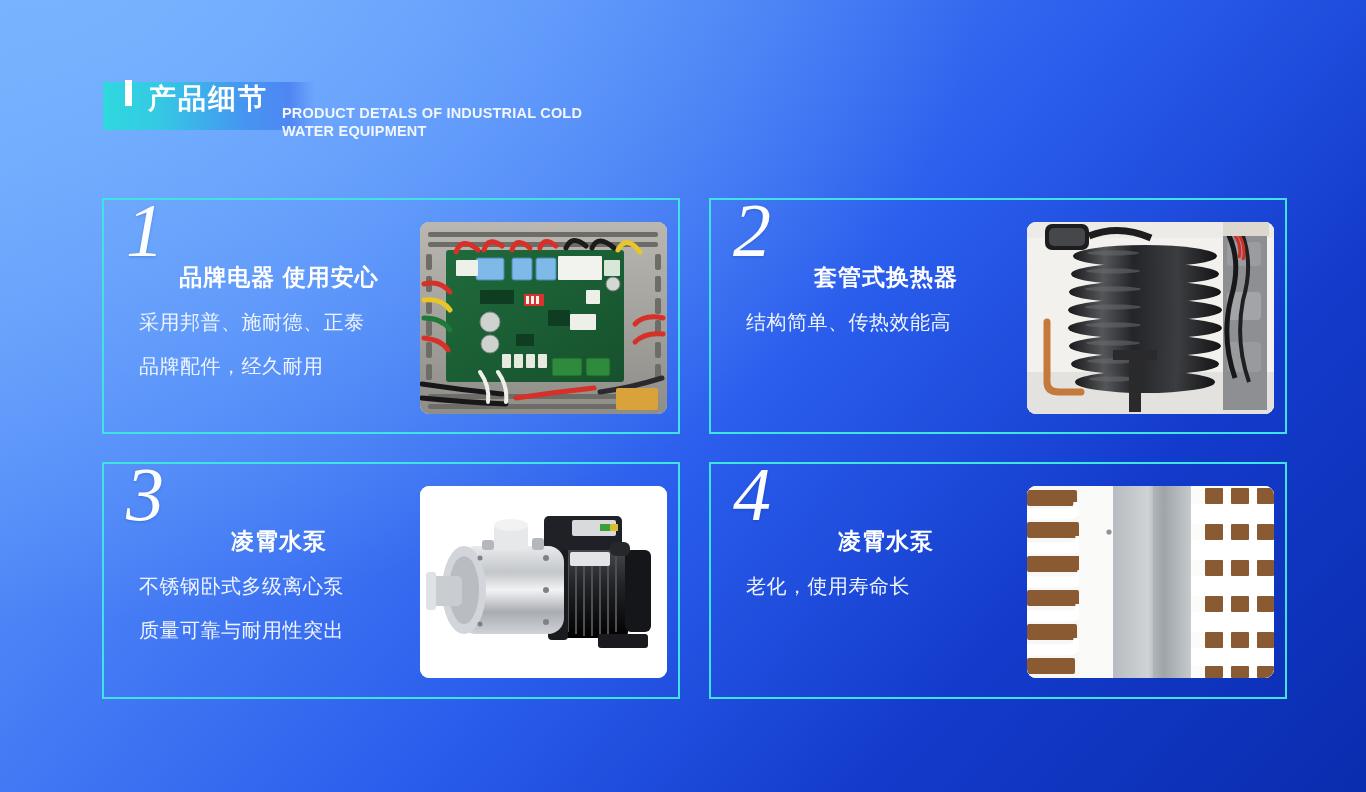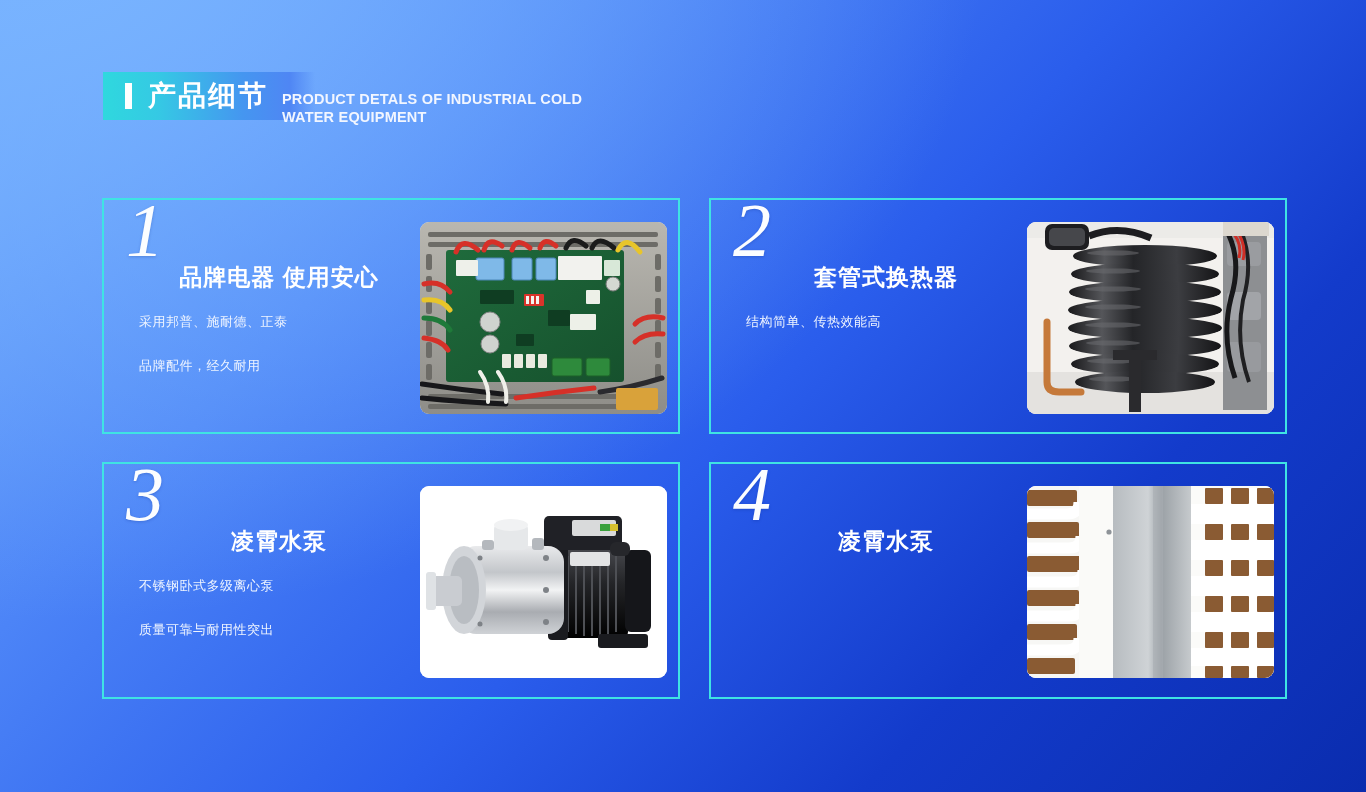--- a/index.html
+++ b/index.html
@@ -7,21 +7,21 @@
     width:1366px;height:792px;overflow:hidden;
     font-family:"Liberation Sans","DejaVu Sans",sans-serif;
     background:
       radial-gradient(ellipse 1500px 1100px at 4% -8%, #79B4FF 0%, rgba(121,180,255,0) 62%),
       linear-gradient(133deg,#6FA9FC 0%,#4C84F7 28%,#2A5DEC 54%,#133BCB 76%,#0A2CAE 100%);
     position:relative;
   }
   .stage{position:absolute;inset:0;}
 
   
-  .header{position:absolute;left:103px;top:70px;height:52px;display:flex;align-items:center;}
+  .header{position:absolute;left:103px;top:80px;height:52px;display:flex;}
   .hbar{
     position:absolute;left:0;top:2px;width:212px;height:48px;
     background:linear-gradient(90deg,#2FD8DE 0%,#35C9E4 26%,#4596F0 66%,#4F86F4 88%,rgba(86,134,246,0) 100%);
   }
   .htick{position:relative;width:7px;height:26px;background:#ffffff;margin-left:22px;}
   .hzh{
     position:relative;margin-left:16px;color:#ffffff;font-size:28px;font-weight:700;
     letter-spacing:2px;white-space:nowrap;
   }
   .hen{
@@ -37,21 +37,21 @@
   .c4{left:709px;top:462px;width:578px;height:237px;}
 
   .num{
     position:absolute;left:22px;top:-8px;color:#FBFDFF;
     font-family:"Liberation Serif","DejaVu Serif",serif;
     font-size:76px;font-style:italic;font-weight:400;line-height:1;
     text-shadow:0 1px 3px rgba(10,40,130,.25);
   }
   .txt{position:absolute;left:35px;top:62px;width:280px;}
   .ttl{color:#ffffff;font-size:23px;font-weight:700;letter-spacing:1px;margin-bottom:13px;white-space:nowrap;text-align:center;}
-  .bdy{color:#EEF4FF;font-size:13px;line-height:32px;letter-spacing:.5px;}
+  .bdy{color:#EEF4FF;font-size:20px;line-height:32px;letter-spacing:.5px;}
   .bdy p{margin:0;}
   .bdy p + p{margin-top:12px;}
 
   
   .photo{position:absolute;border-radius:9px;overflow:hidden;background:#dfe6ee;}
   .p1{left:316px;top:22px;width:247px;height:192px;}
   .p2{left:316px;top:22px;width:247px;height:192px;}
   .p3{left:316px;top:22px;width:247px;height:192px;}
   .p4{left:316px;top:22px;width:247px;height:192px;}
   .photo svg{display:block;width:100%;height:100%;}
@@ -300,20 +300,21 @@
         </g>
       </svg>
     </div>
   </div>
 
   <div class="card c4">
     <div class="num">4</div>
     <div class="txt">
       <div class="ttl">凌霄水泵</div>
       <div class="bdy">
+        <p>老化，使用寿命长</p>
       </div>
     </div>
     <div class="photo p4">
       <svg viewBox="0 0 247 192" preserveAspectRatio="none">
         <defs>
           <linearGradient id="gray" x1="0" y1="0" x2="1" y2="0">
             <stop offset="0" stop-color="#b7bcc0"></stop>
               <stop offset="0.45" stop-color="#cfd3d6"></stop>
             <stop offset="0.62" stop-color="#9ba1a6"></stop>
               <stop offset="1" stop-color="#c6cacd"></stop>

